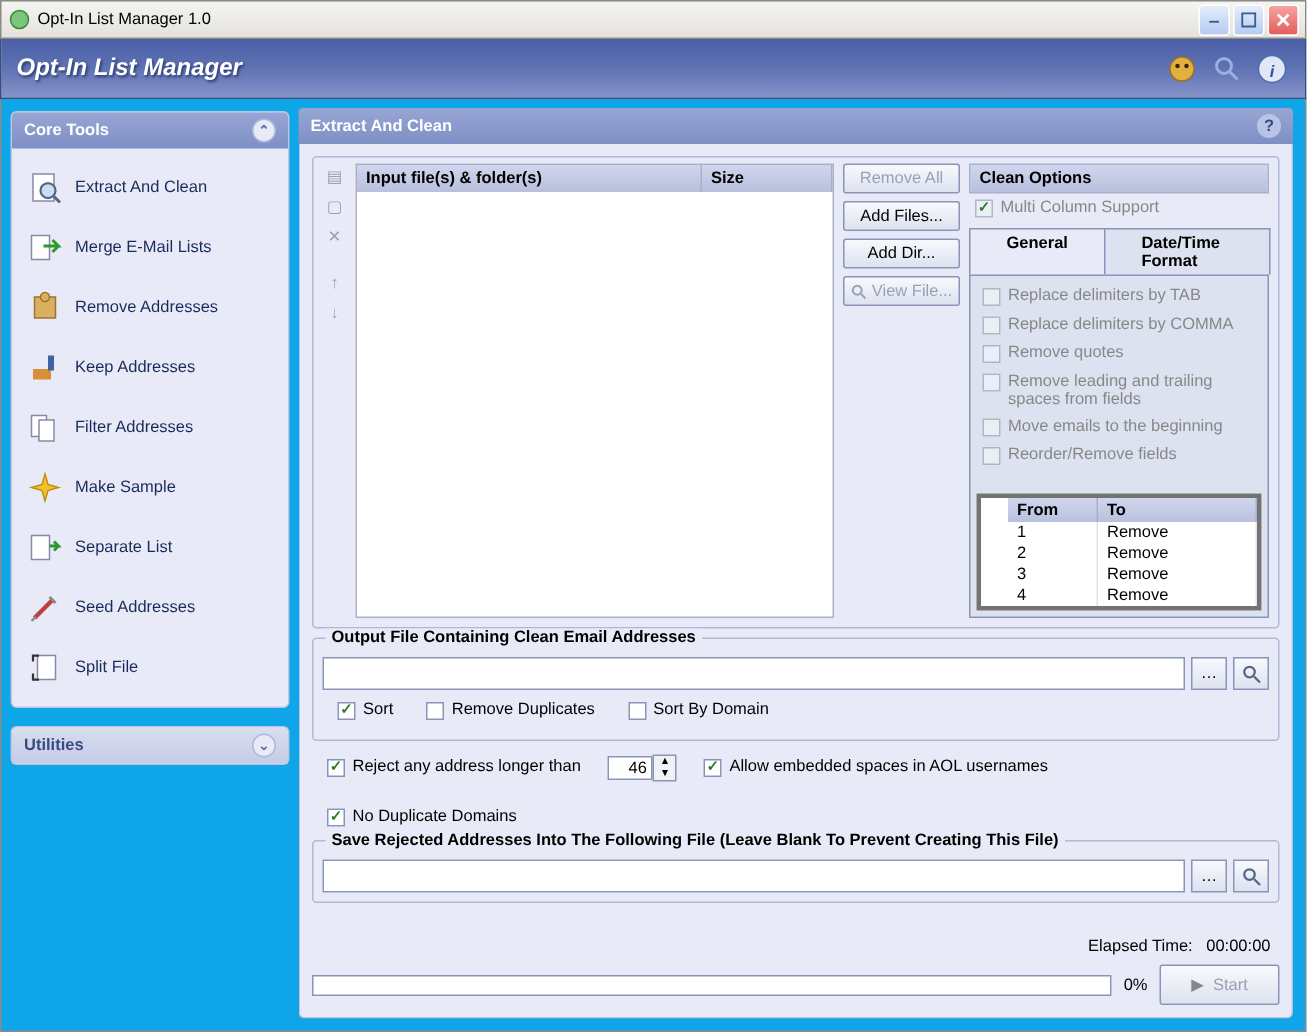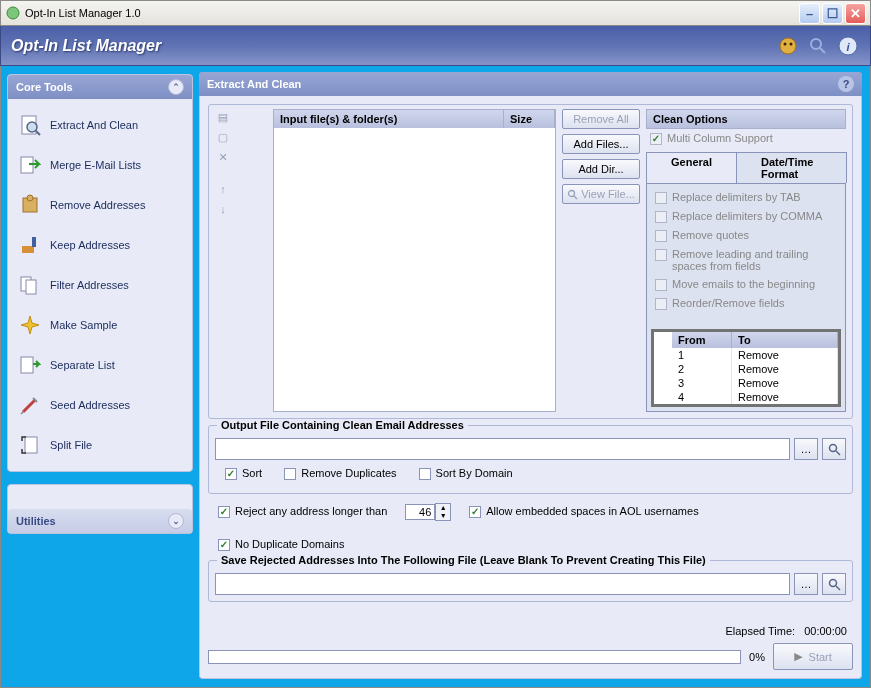--- a/index.html
+++ b/index.html
@@ -17,21 +17,21 @@
 .app-title { color: #fff; font-size: 16px; font-weight: bold; font-style: italic; text-shadow: 1px 1px 2px #2a3870; flex: 1; }
 .app-header-icon { width: 24px; height: 24px; margin-left: 6px; display: inline-flex; align-items: center; justify-content: center; cursor: pointer; }
 
 
 .main { display: flex; height: calc(688px - 66px); background: #0ea5e9; border: 1px solid #8b8a86; border-top: none; }
 
 
 .sidebar { width: 198px; padding: 8px 6px; }
 .panel { background: #e8ebf7; border: 1px solid #bcc3e0; border-radius: 4px; margin-bottom: 12px; }
 .panel-header { background: linear-gradient(to bottom, #98a6d4, #7e8fc5); color: #fff; font-weight: bold; padding: 4px 8px; border-radius: 3px 3px 0 0; display: flex; align-items: center; }
-.panel-header.light { background: linear-gradient(to bottom, #d8ddef, #c5cce6); color: #3a4a84; margin-top: 24px; }
+.panel-header.light { background: linear-gradient(to bottom, #d8ddef, #c5cce6); color: #3a4a84; }
 .panel-header-title { flex: 1; }
 .panel-collapse { width: 16px; height: 16px; border-radius: 50%; background: #e8ebf7; color: #5b6da8; display: inline-flex; align-items: center; justify-content: center; font-size: 9px; cursor: pointer; border: 1px solid #b0b8d8; }
 .panel-body { padding: 6px 4px; }
 .sidebar-item { display: flex; align-items: center; padding: 8px 6px; cursor: pointer; color: #1a2a5a; }
 .sidebar-icon { width: 24px; height: 24px; margin-right: 8px; display: inline-flex; align-items: center; justify-content: center; }
 
 
 .content { flex: 1; padding: 6px 8px 8px 0; display: flex; flex-direction: column; }
 .content-header { background: linear-gradient(to bottom, #98a6d4, #7e8fc5); color: #fff; font-weight: bold; padding: 4px 8px; border-radius: 3px 3px 0 0; display: flex; align-items: center; }
 .content-body { background: #e8ebf7; border: 1px solid #bcc3e0; border-top: none; flex: 1; padding: 8px; border-radius: 0 0 4px 4px; display: flex; flex-direction: column; }
@@ -44,21 +44,21 @@
 .radio-opt.bold .radio-label { font-weight: bold; }
 
 
 .fieldset { border: 1px solid #b0b8d8; border-radius: 3px; margin-bottom: 6px; padding: 6px; position: relative; }
 .fieldset-legend { position: absolute; top: -7px; left: 8px; background: #e8ebf7; padding: 0 4px; font-weight: bold; }
 
 .file-section { display: flex; gap: 6px; }
 .icon-col { display: flex; flex-direction: column; gap: 4px; }
 .icon-btn-sm { width: 16px; height: 16px; display: inline-flex; align-items: center; justify-content: center; color: #9aa0b8; cursor: pointer; }
 
-.file-table { flex: 1; border: 1px solid #a8b0cc; background: #fff; min-height: 290px; margin-left: 36px; }
+.file-table { flex: 1; border: 1px solid #a8b0cc; background: #fff; min-height: 290px; }
 .file-table-head { display: flex; background: linear-gradient(to bottom, #d0d6ec, #b8c0de); font-weight: bold; }
 .file-th { padding: 3px 6px; border-right: 1px solid #a8b0cc; }
 .file-th.c1 { width: 230px; }
 .file-th.c2 { flex: 1; }
 
 .btn-col { display: flex; flex-direction: column; gap: 5px; width: 78px; }
 .btn { border: 1px solid #8a94b8; background: linear-gradient(to bottom, #f8f9fc, #dde2f0); padding: 3px 4px; text-align: center; cursor: pointer; border-radius: 2px; }
 .btn.disabled { color: #9aa0b8; }
 
 .clean-col { width: 200px; display: flex; flex-direction: column; }

